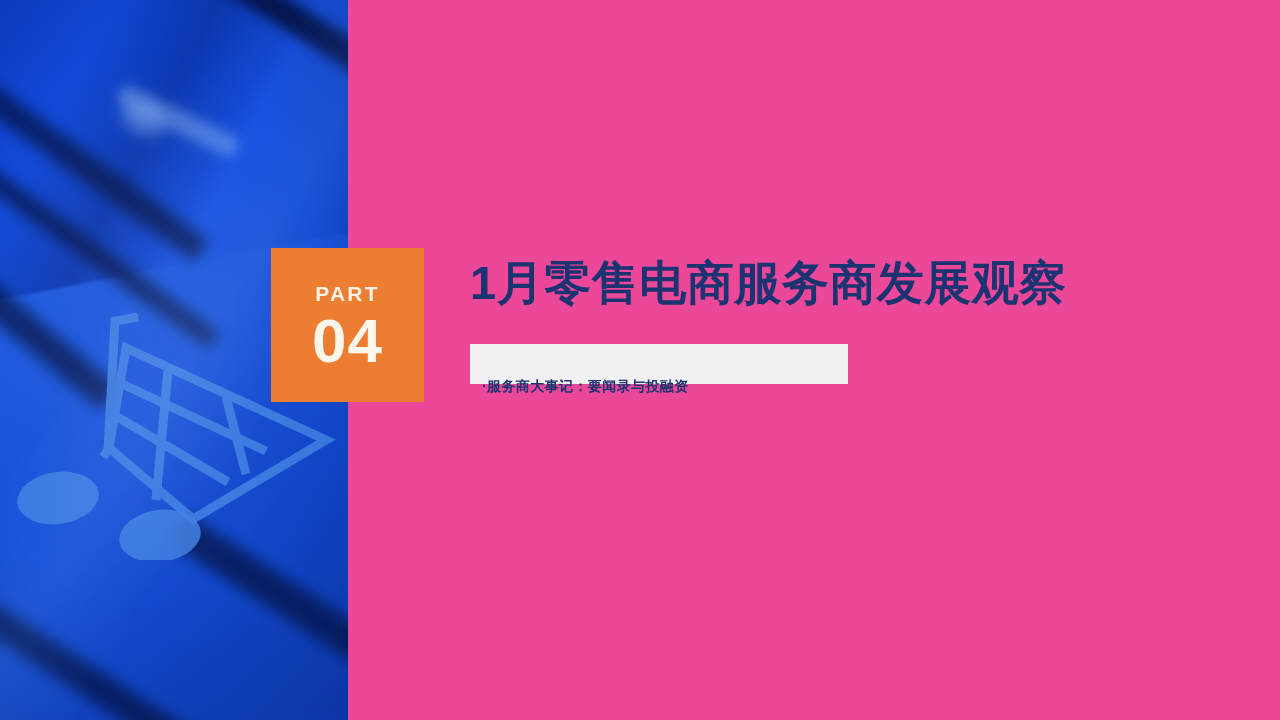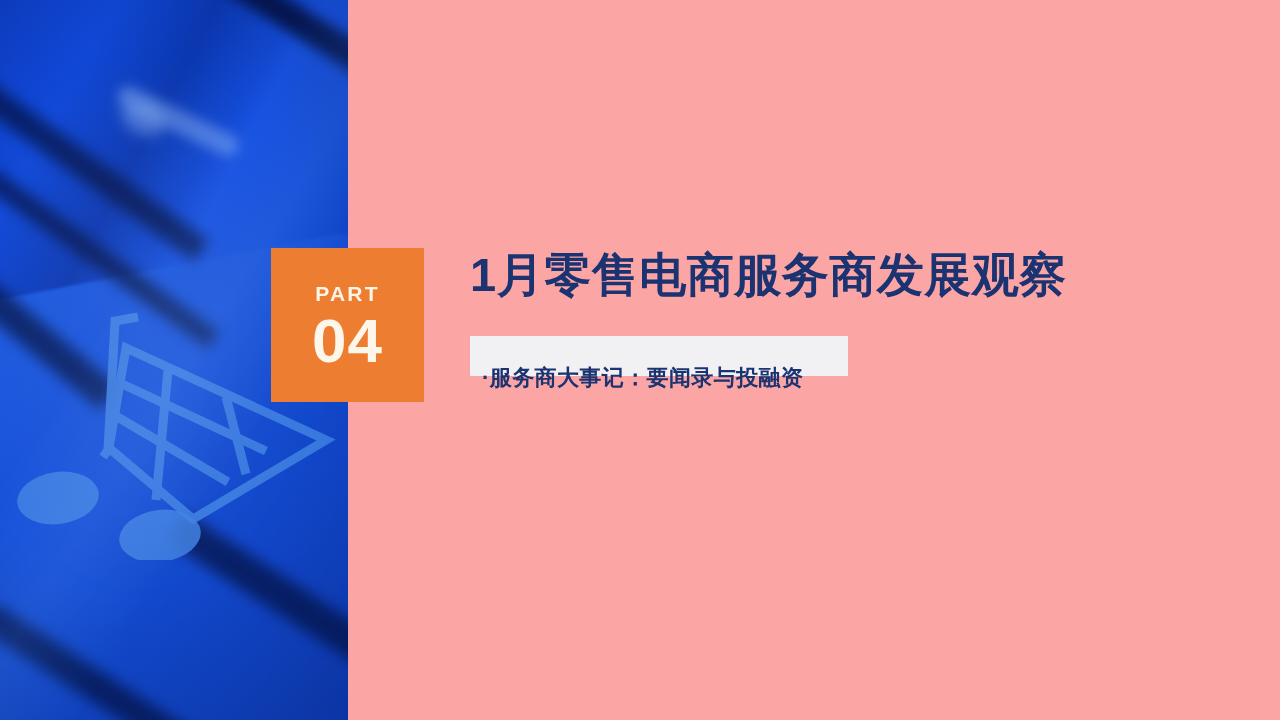--- a/index.html
+++ b/index.html
@@ -11,21 +11,21 @@
     width: 1280px;
     height: 720px;
     overflow: hidden;
     font-family: "Liberation Sans", "DejaVu Sans", sans-serif;
   }
 
   .slide {
     position: relative;
     width: 1280px;
     height: 720px;
-    background: #fca5a5;
+    background: #ec4899;
     overflow: hidden;
   }
 
   
   .photo-panel {
     position: absolute;
     left: 0;
     top: 0;
     width: 348px;
     height: 720px;
@@ -170,36 +170,36 @@
     width: 700px;
   }
 
   .slide-title {
     color: #1b3370;
     font-size: 47px;
     font-weight: bold;
     letter-spacing: 0.5px;
     line-height: 1.15;
     white-space: nowrap;
-    margin: 0 0 34px 0;
+    margin: 8px 0 34px 0;
   }
 
   .subtitle-bar {
     width: 378px;
     height: 40px;
     background: #f1f1f3;
     display: flex;
     align-items: center;
     box-sizing: border-box;
     padding-left: 12px;
     margin-bottom: 20px;
   }
   .subtitle-text {
     color: #1b3370;
-    font-size: 22px;
+    font-size: 14px;
     font-weight: bold;
     letter-spacing: 0.4px;
     line-height: 1;
     white-space: nowrap;
     margin-top: 44px;
   }
 </style>
 </head>
 <body>
 

